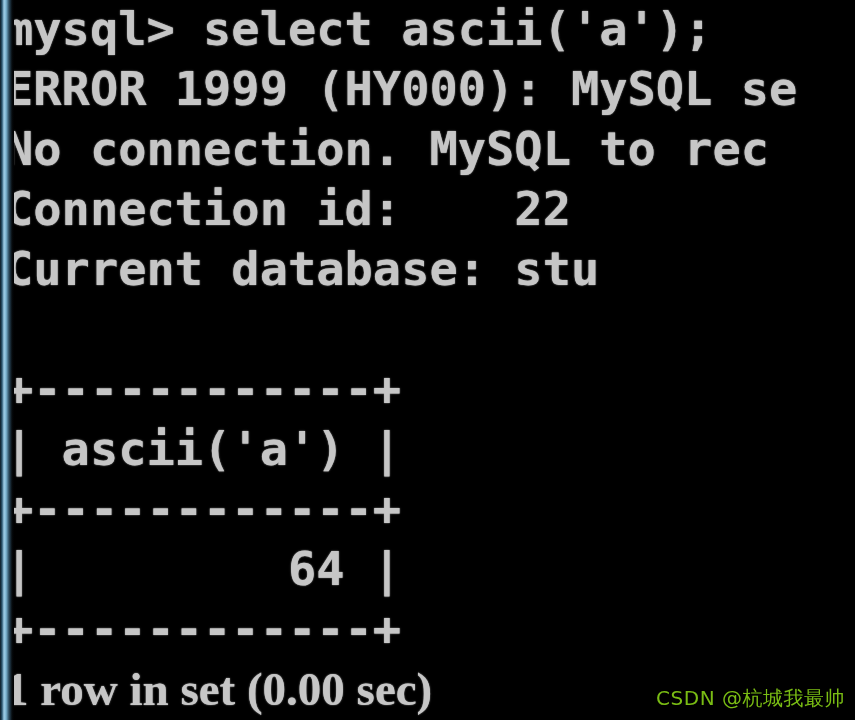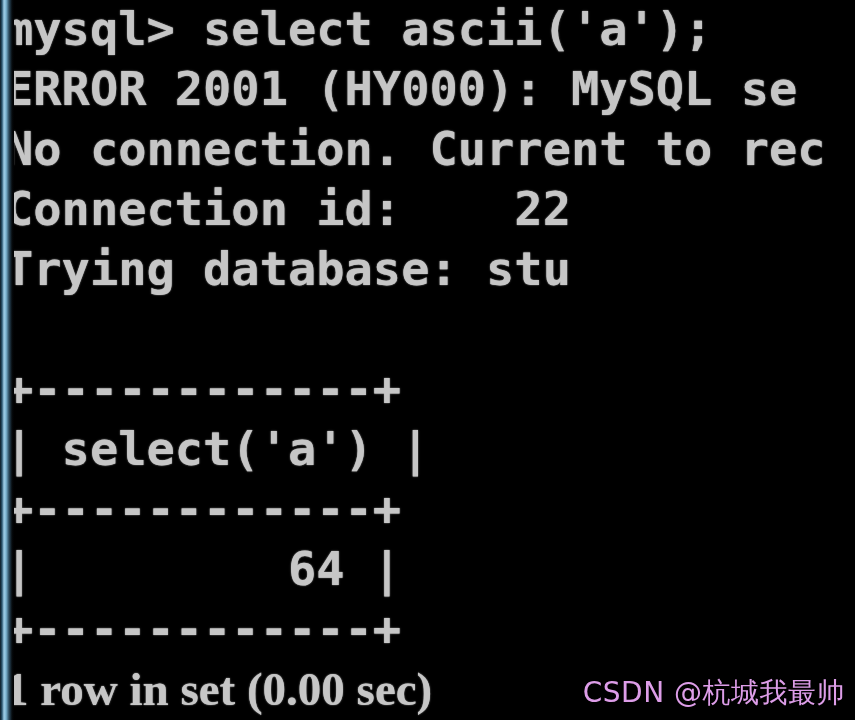--- a/index.html
+++ b/index.html
@@ -68,43 +68,43 @@
   .r7  { top: 423px; }
   .r8  { top: 483px; }
   .r9  { top: 543px; }
   .r10 { top: 603px; }
   .r11 { top: 663px; font-family: Liberation Serif, serif; }
 
   #watermark {
     position: absolute;
     right: 10px;
     bottom: 8px;
-    color: #f0abfc;
+    color: #84cc16;
     font-family: "DejaVu Sans", "Liberation Sans", sans-serif;
-    font-size: 28px;
+    font-size: 20px;
     letter-spacing: 0.5px;
     white-space: pre;
     z-index: 4;
     opacity: 0.92;
   }
 </style>
 </head>
 <body>
 
 <div id="screen">
 
   <div id="terminal">
     <div class="line r0">mysql&gt; select ascii('a');</div>
-    <div class="line r1">ERROR 2001 (HY000): MySQL se</div>
-    <div class="line r2">No connection. Current to rec</div>
+    <div class="line r1">ERROR 1999 (HY000): MySQL se</div>
+    <div class="line r2">No connection. MySQL to rec</div>
     <div class="line r3">Connection id:    22</div>
-    <div class="line r4">Trying database: stu</div>
+    <div class="line r4">Current database: stu</div>
     <div class="line r5"></div>
     <div class="line r6">+------------+</div>
-    <div class="line r7">| select('a') |</div>
+    <div class="line r7">| ascii('a') |</div>
     <div class="line r8">+------------+</div>
     <div class="line r9">|         64 |</div>
     <div class="line r10">+------------+</div>
     <div class="line r11">1 row in set (0.00 sec)</div>
   </div>
 
   <div id="left-edge"></div>
 
   <div id="watermark">CSDN @杭城我最帅</div>
 

